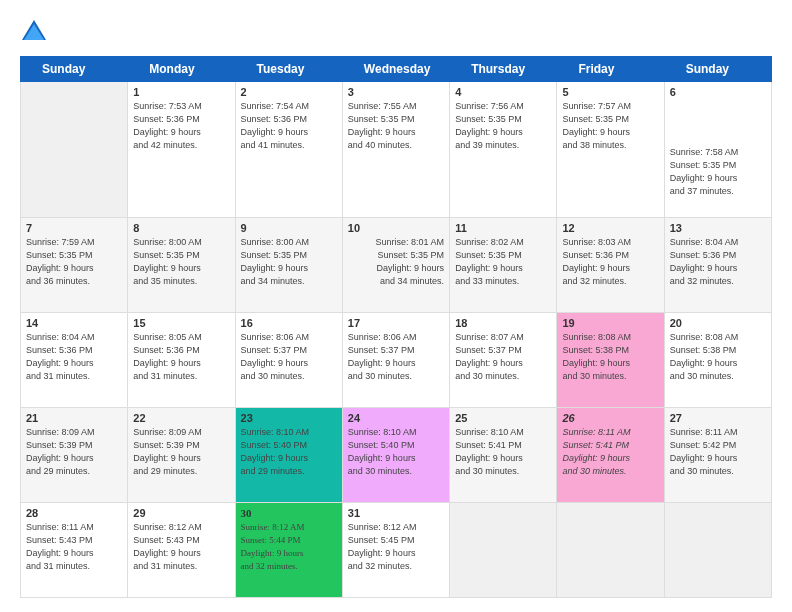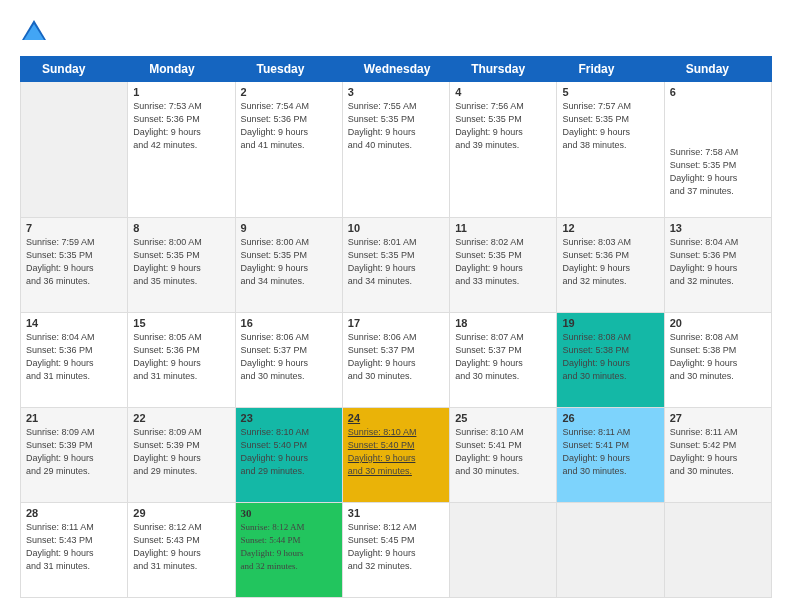--- a/index.html
+++ b/index.html
@@ -209,21 +209,21 @@
           </td>
           <td style="background: rgb(245, 245, 245);">
             <span class="day-num">9</span>
             <div class="day-info" style="white-space: pre-line;">Sunrise: 8:00 AM
 Sunset: 5:35 PM
 Daylight: 9 hours
 and 34 minutes.</div>
           </td>
           <td style="background: rgb(245, 245, 245);">
             <span class="day-num">10</span>
-            <div class="day-info" style="white-space: pre-line;">Sunrise: 8:01 AM
+            <div class="day-info" style="white-space: pre-line; text-align: right;">Sunrise: 8:01 AM
 Sunset: 5:35 PM
 Daylight: 9 hours
 and 34 minutes.</div>
           </td>
           <td style="background: rgb(245, 245, 245);">
             <span class="day-num">11</span>
             <div class="day-info" style="white-space: pre-line;">Sunrise: 8:02 AM
 Sunset: 5:35 PM
 Daylight: 9 hours
 and 33 minutes.</div>
@@ -272,21 +272,21 @@
 Daylight: 9 hours
 and 30 minutes.</div>
           </td>
           <td style="background: rgb(255, 255, 255);">
             <span class="day-num">18</span>
             <div class="day-info" style="white-space: pre-line;">Sunrise: 8:07 AM
 Sunset: 5:37 PM
 Daylight: 9 hours
 and 30 minutes.</div>
           </td>
-          <td style="background: #14b8a6; margin-left: 17px;">
+          <td style="background: #f9a8d4; margin-left: 17px;">
             <span class="day-num">19</span>
             <div class="day-info" style="white-space: pre-line;">Sunrise: 8:08 AM
 Sunset: 5:38 PM
 Daylight: 9 hours
 and 30 minutes.</div>
           </td>
           <td style="background: rgb(255, 255, 255);">
             <span class="day-num">20</span>
             <div class="day-info" style="white-space: pre-line;">Sunrise: 8:08 AM
 Sunset: 5:38 PM
@@ -309,35 +309,35 @@
 Daylight: 9 hours
 and 29 minutes.</div>
           </td>
           <td style="background: #14b8a6; margin-top: 36px;">
             <span class="day-num">23</span>
             <div class="day-info" style="white-space: pre-line;">Sunrise: 8:10 AM
 Sunset: 5:40 PM
 Daylight: 9 hours
 and 29 minutes.</div>
           </td>
-          <td style="background: #eab308; text-decoration: underline;">
+          <td style="background: #f0abfc;">
             <span class="day-num">24</span>
             <div class="day-info" style="white-space: pre-line;">Sunrise: 8:10 AM
 Sunset: 5:40 PM
 Daylight: 9 hours
 and 30 minutes.</div>
           </td>
           <td style="background: rgb(245, 245, 245);">
             <span class="day-num">25</span>
             <div class="day-info" style="white-space: pre-line;">Sunrise: 8:10 AM
 Sunset: 5:41 PM
 Daylight: 9 hours
 and 30 minutes.</div>
           </td>
-          <td style="background: #7dd3fc;">
+          <td style="background: #f9a8d4; font-style: italic;">
             <span class="day-num">26</span>
             <div class="day-info" style="white-space: pre-line;">Sunrise: 8:11 AM
 Sunset: 5:41 PM
 Daylight: 9 hours
 and 30 minutes.</div>
           </td>
           <td style="background: rgb(245, 245, 245);">
             <span class="day-num">27</span>
             <div class="day-info" style="white-space: pre-line;">Sunrise: 8:11 AM
 Sunset: 5:42 PM

